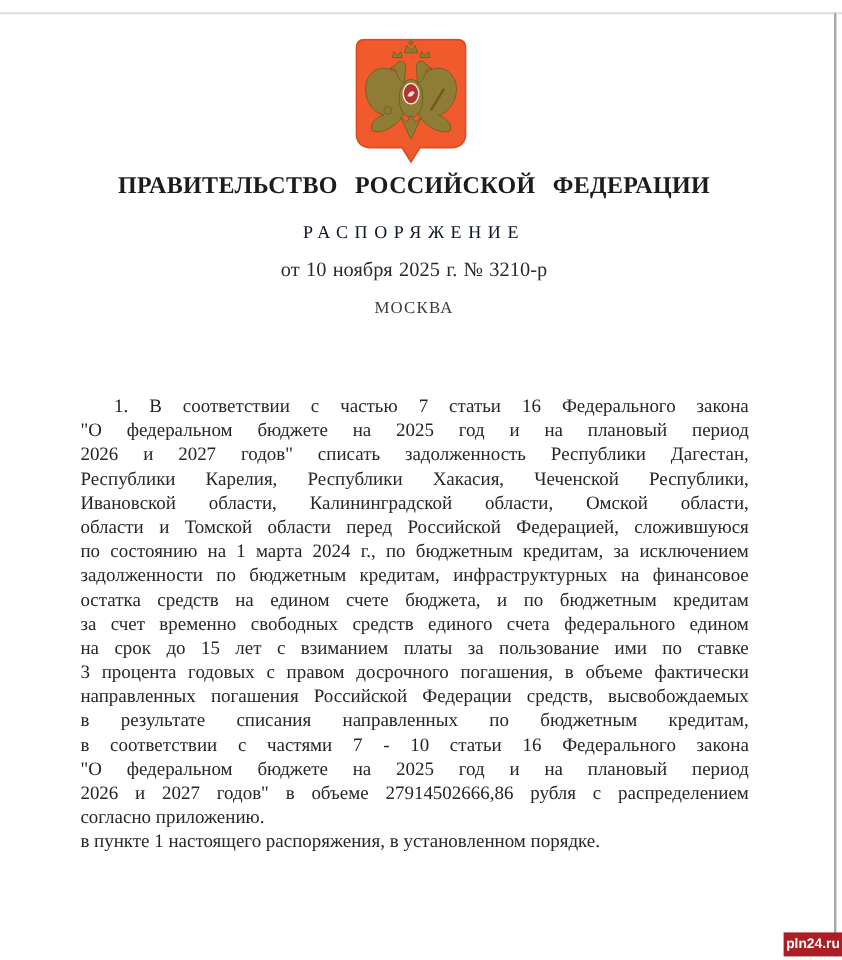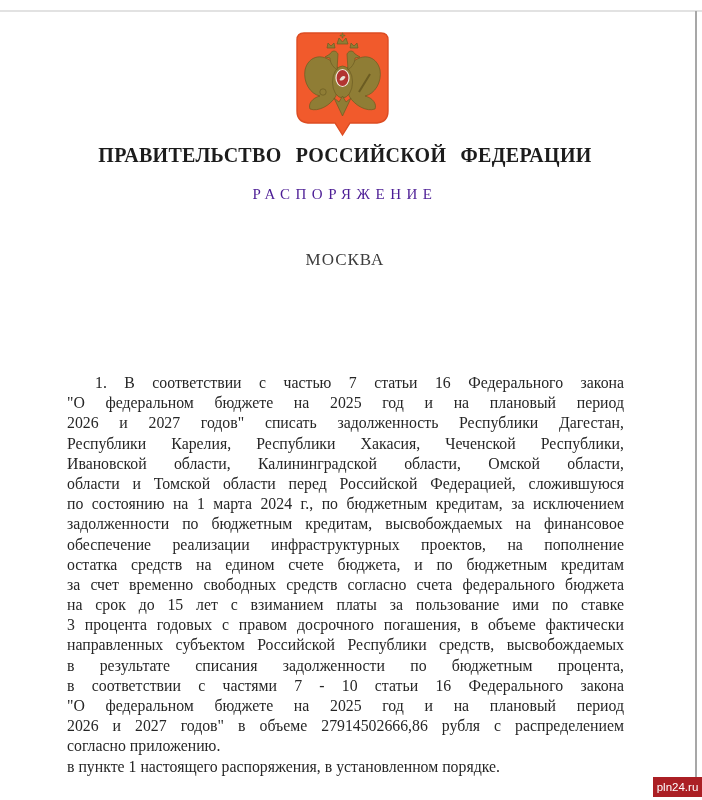--- a/index.html
+++ b/index.html
@@ -25,52 +25,52 @@
   .hdr{
     position:absolute;left:0;width:690px;text-align:center;
   }
   .gov-title{
     top:144px;
     font-size:20px;font-weight:bold;color:#1c1c1c;
     word-spacing:9px;letter-spacing:0.3px;
   }
   .doc-type{
     top:186px;
-    font-size:15px;color:#4c1d95;
+    font-size:15px;color:#0f172a;
     letter-spacing:5.5px;
   }
   .date-line{
     top:215px;
     font-size:17px;color:#2a2a2a;
     word-spacing:1px;
   }
   .city{
     top:250px;
-    font-size:17px;color:#3d3d3d;letter-spacing:1px;
+    font-size:14px;color:#3d3d3d;letter-spacing:1px;
   }
   .doc-body{
     position:absolute;left:67px;top:329px;width:557px;
     font-size:15.8px;color:#262626;
   }
   .para{margin:0;padding:0;}
   .line{
     height:20.2px;line-height:20.2px;
     text-align:justify;
     text-align-last:justify;
     white-space:normal;
     overflow:hidden;
   }
-  .line.first{text-indent:28px;margin-top:44px;}
+  .line.first{text-indent:28px;}
   .line.last{text-align-last:left;}
   .site-badge{
     position:absolute;left:653px;top:777px;width:49px;height:20px;
     background:var(--badge-bg,#ab1f24);
     color:#ffffff;
     font-family:"Liberation Sans","DejaVu Sans",sans-serif;
-    font-size:11.5px;font-weight:normal;
+    font-size:11.5px;font-weight:bold;
     display:flex;align-items:center;justify-content:center;
     z-index:5;
   }
 </style>
 </head>
 <body>
 
 <div class="page">
 
   <div class="scan-top-edge"></div>
@@ -103,39 +103,39 @@
         <path d="M63,60 L74,42" stroke-width="2" fill="none"></path>
       </g>
 
       <ellipse cx="46.5" cy="46" rx="6.5" ry="8.5" fill="#b23430" stroke="#f2e9df" stroke-width="1.2"></ellipse>
       <path d="M43.5,48 C45,44 48,43 49.5,45 C48.5,47.5 46,49.5 43.5,48 Z" fill="#e8e2d5" stroke="none"></path>
     </svg>
   </div>
 
   <div class="hdr gov-title">ПРАВИТЕЛЬСТВО  РОССИЙСКОЙ  ФЕДЕРАЦИИ</div>
   <div class="hdr doc-type">РАСПОРЯЖЕНИЕ</div>
+  <div class="hdr date-line">от 10 ноября 2025 г. № 3210-р</div>
   <div class="hdr city">МОСКВА</div>
 
   <div class="doc-body">
       <div class="para">
         <div class="line first">1. В соответствии с частью 7 статьи 16 Федерального закона</div>
         <div class="line">"О федеральном бюджете на 2025 год и на плановый период</div>
         <div class="line">2026 и 2027 годов" списать задолженность Республики Дагестан,</div>
         <div class="line">Республики Карелия, Республики Хакасия, Чеченской Республики,</div>
         <div class="line">Ивановской области, Калининградской области, Омской области,</div>
         <div class="line">области и Томской области перед Российской Федерацией, сложившуюся</div>
         <div class="line">по состоянию на 1 марта 2024 г., по бюджетным кредитам, за исключением</div>
-        <div class="line">задолженности по бюджетным кредитам, высвобождаемых на финансовое</div>
-        <div class="line">обеспечение реализации инфраструктурных проектов, на пополнение</div>
+        <div class="line">задолженности по бюджетным кредитам, инфраструктурных на финансовое</div>
         <div class="line">остатка средств на едином счете бюджета, и по бюджетным кредитам</div>
-        <div class="line">за счет временно свободных средств согласно счета федерального бюджета</div>
+        <div class="line">за счет временно свободных средств единого счета федерального едином</div>
         <div class="line">на срок до 15 лет с взиманием платы за пользование ими по ставке</div>
         <div class="line">3 процента годовых с правом досрочного погашения, в объеме фактически</div>
-        <div class="line">направленных субъектом Российской Республики средств, высвобождаемых</div>
-        <div class="line">в результате списания задолженности по бюджетным процента,</div>
+        <div class="line">направленных погашения Российской Федерации средств, высвобождаемых</div>
+        <div class="line">в результате списания направленных по бюджетным кредитам,</div>
         <div class="line">в соответствии с частями 7 - 10 статьи 16 Федерального закона</div>
         <div class="line">"О федеральном бюджете на 2025 год и на плановый период</div>
         <div class="line">2026 и 2027 годов" в объеме 27914502666,86 рубля с распределением</div>
         <div class="line last">согласно приложению.</div>
       </div>
       <div class="para">
         <div class="line last">в пункте 1 настоящего распоряжения, в установленном порядке.</div>
       </div>
     </div>
 

